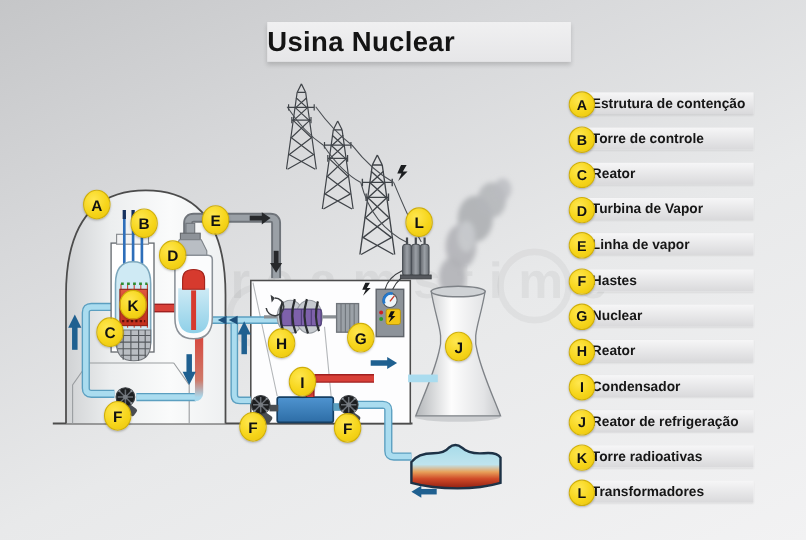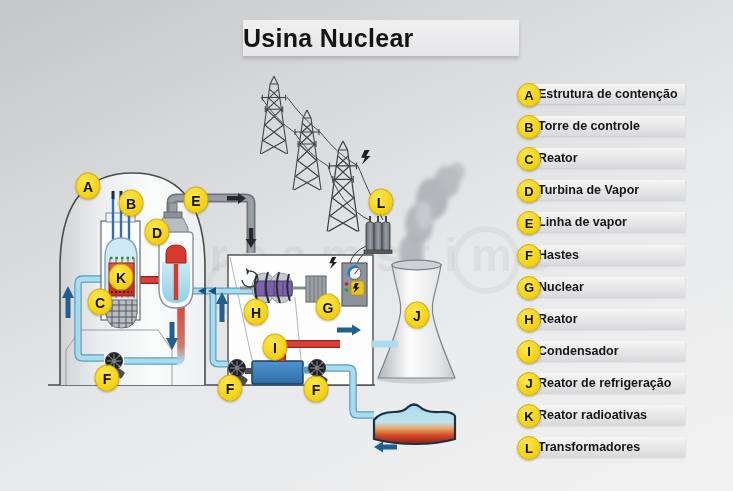--- a/index.html
+++ b/index.html
@@ -445,21 +445,21 @@
       <div class="legend-row" style="top: 371.9px;">
       <div class="legend-bar">
         <span class="legend-label">Reator de refrigeração</span>
       </div>
       <div class="legend-circle">
           <span>J</span>
         </div>
     </div>
       <div class="legend-row" style="top: 404px;">
       <div class="legend-bar">
-        <span class="legend-label">Reator radioativas</span>
+        <span class="legend-label">Torre radioativas</span>
       </div>
       <div class="legend-circle">
           <span>K</span>
         </div>
     </div>
       <div class="legend-row" style="top: 436.1px;">
       <div class="legend-bar">
         <span class="legend-label">Transformadores</span>
       </div>
       <div class="legend-circle">

